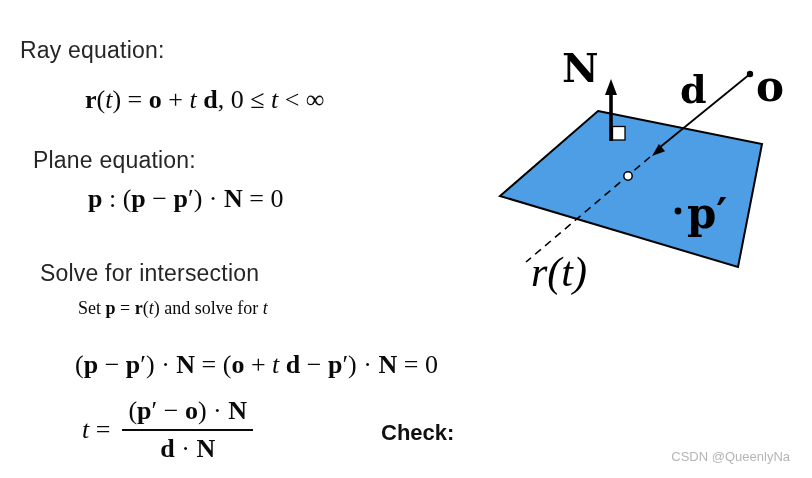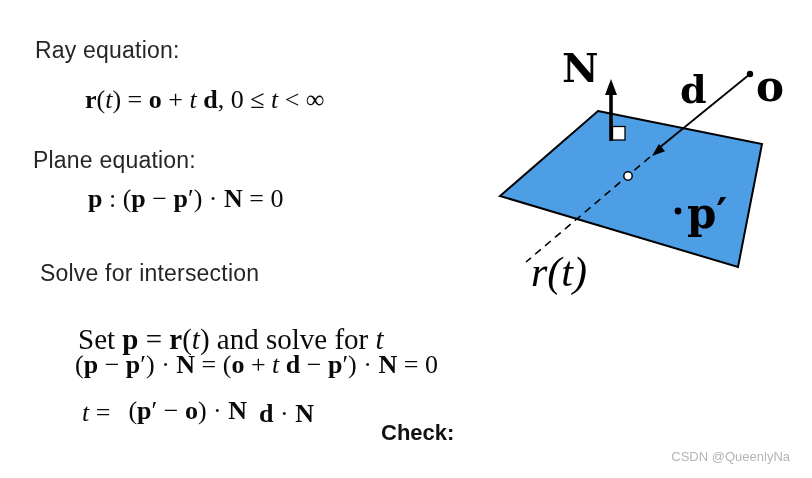--- a/index.html
+++ b/index.html
@@ -26,22 +26,22 @@
   .math i{font-style:italic;}
   .eq{position:absolute;font-size:26px;line-height:1.15;}
   .frac-row{
     position:absolute;
     display:flex;
     align-items:center;
   }
   .frac-lhs{font-size:26px;margin-right:12px;}
   .frac{
     display:inline-flex;
-    flex-direction:row;
-    align-items:flex-start;
+    flex-direction:column;
+    align-items:center;
   }
   .frac .num{font-size:26px;padding:0 6px 3px 6px;}
   .frac .bar{height:2.2px;background:#0a0a0a;width:100%;}
   .frac .den{font-size:26px;padding:3px 6px 0 6px;}
   .check-row{
     position:absolute;
     display:flex;
     align-items:baseline;
   }
   .check-label{
@@ -70,31 +70,31 @@
     font-size:13px;
     color:#b5b5b5;
     white-space:nowrap;
   }
 </style>
 </head>
 <body>
 
 <div class="slide">
 
-  <div class="heading" style="left:35px;top:37px">Ray equation:</div>
+  <div class="heading" style="left:20px;top:37px">Ray equation:</div>
 
   <div class="eq math" style="left:85px;top:85px"><b>r</b>(<i>t</i>) = <b>o</b> + <i>t</i> <b>d</b>, 0 ≤ <i>t</i> &lt; ∞</div>
 
   <div class="heading" style="left:33px;top:147px">Plane equation:</div>
 
   <div class="eq math" style="left:88px;top:184px"><b>p</b> : (<b>p</b> − <b>p</b>′) · <b>N</b> = 0</div>
 
   <div class="heading" style="left:40px;top:260px">Solve for intersection</div>
 
-  <div class="eq math" style="left:78px;top:323px;font-size:29px">Set <b>p</b> = <b>r</b>(<i>t</i>) and solve for <i>t</i></div>
+  <div class="eq math" style="left:78px;top:298px;font-size:18px">Set <b>p</b> = <b>r</b>(<i>t</i>) and solve for <i>t</i></div>
 
   <div class="eq math" style="left:75px;top:350px">(<b>p</b> − <b>p</b>′) · <b>N</b> = (<b>o</b> + <i>t</i> <b>d</b> − <b>p</b>′) · <b>N</b> = 0</div>
 
   <div class="frac-row" style="left:82px;top:396px">
     <span class="frac-lhs math"><i>t</i> =</span>
     <span class="frac">
       <span class="num math">(<b>p</b>′ − <b>o</b>) · <b>N</b></span>
       <span class="bar"></span>
       <span class="den math"><b>d</b> · <b>N</b></span>
     </span>

